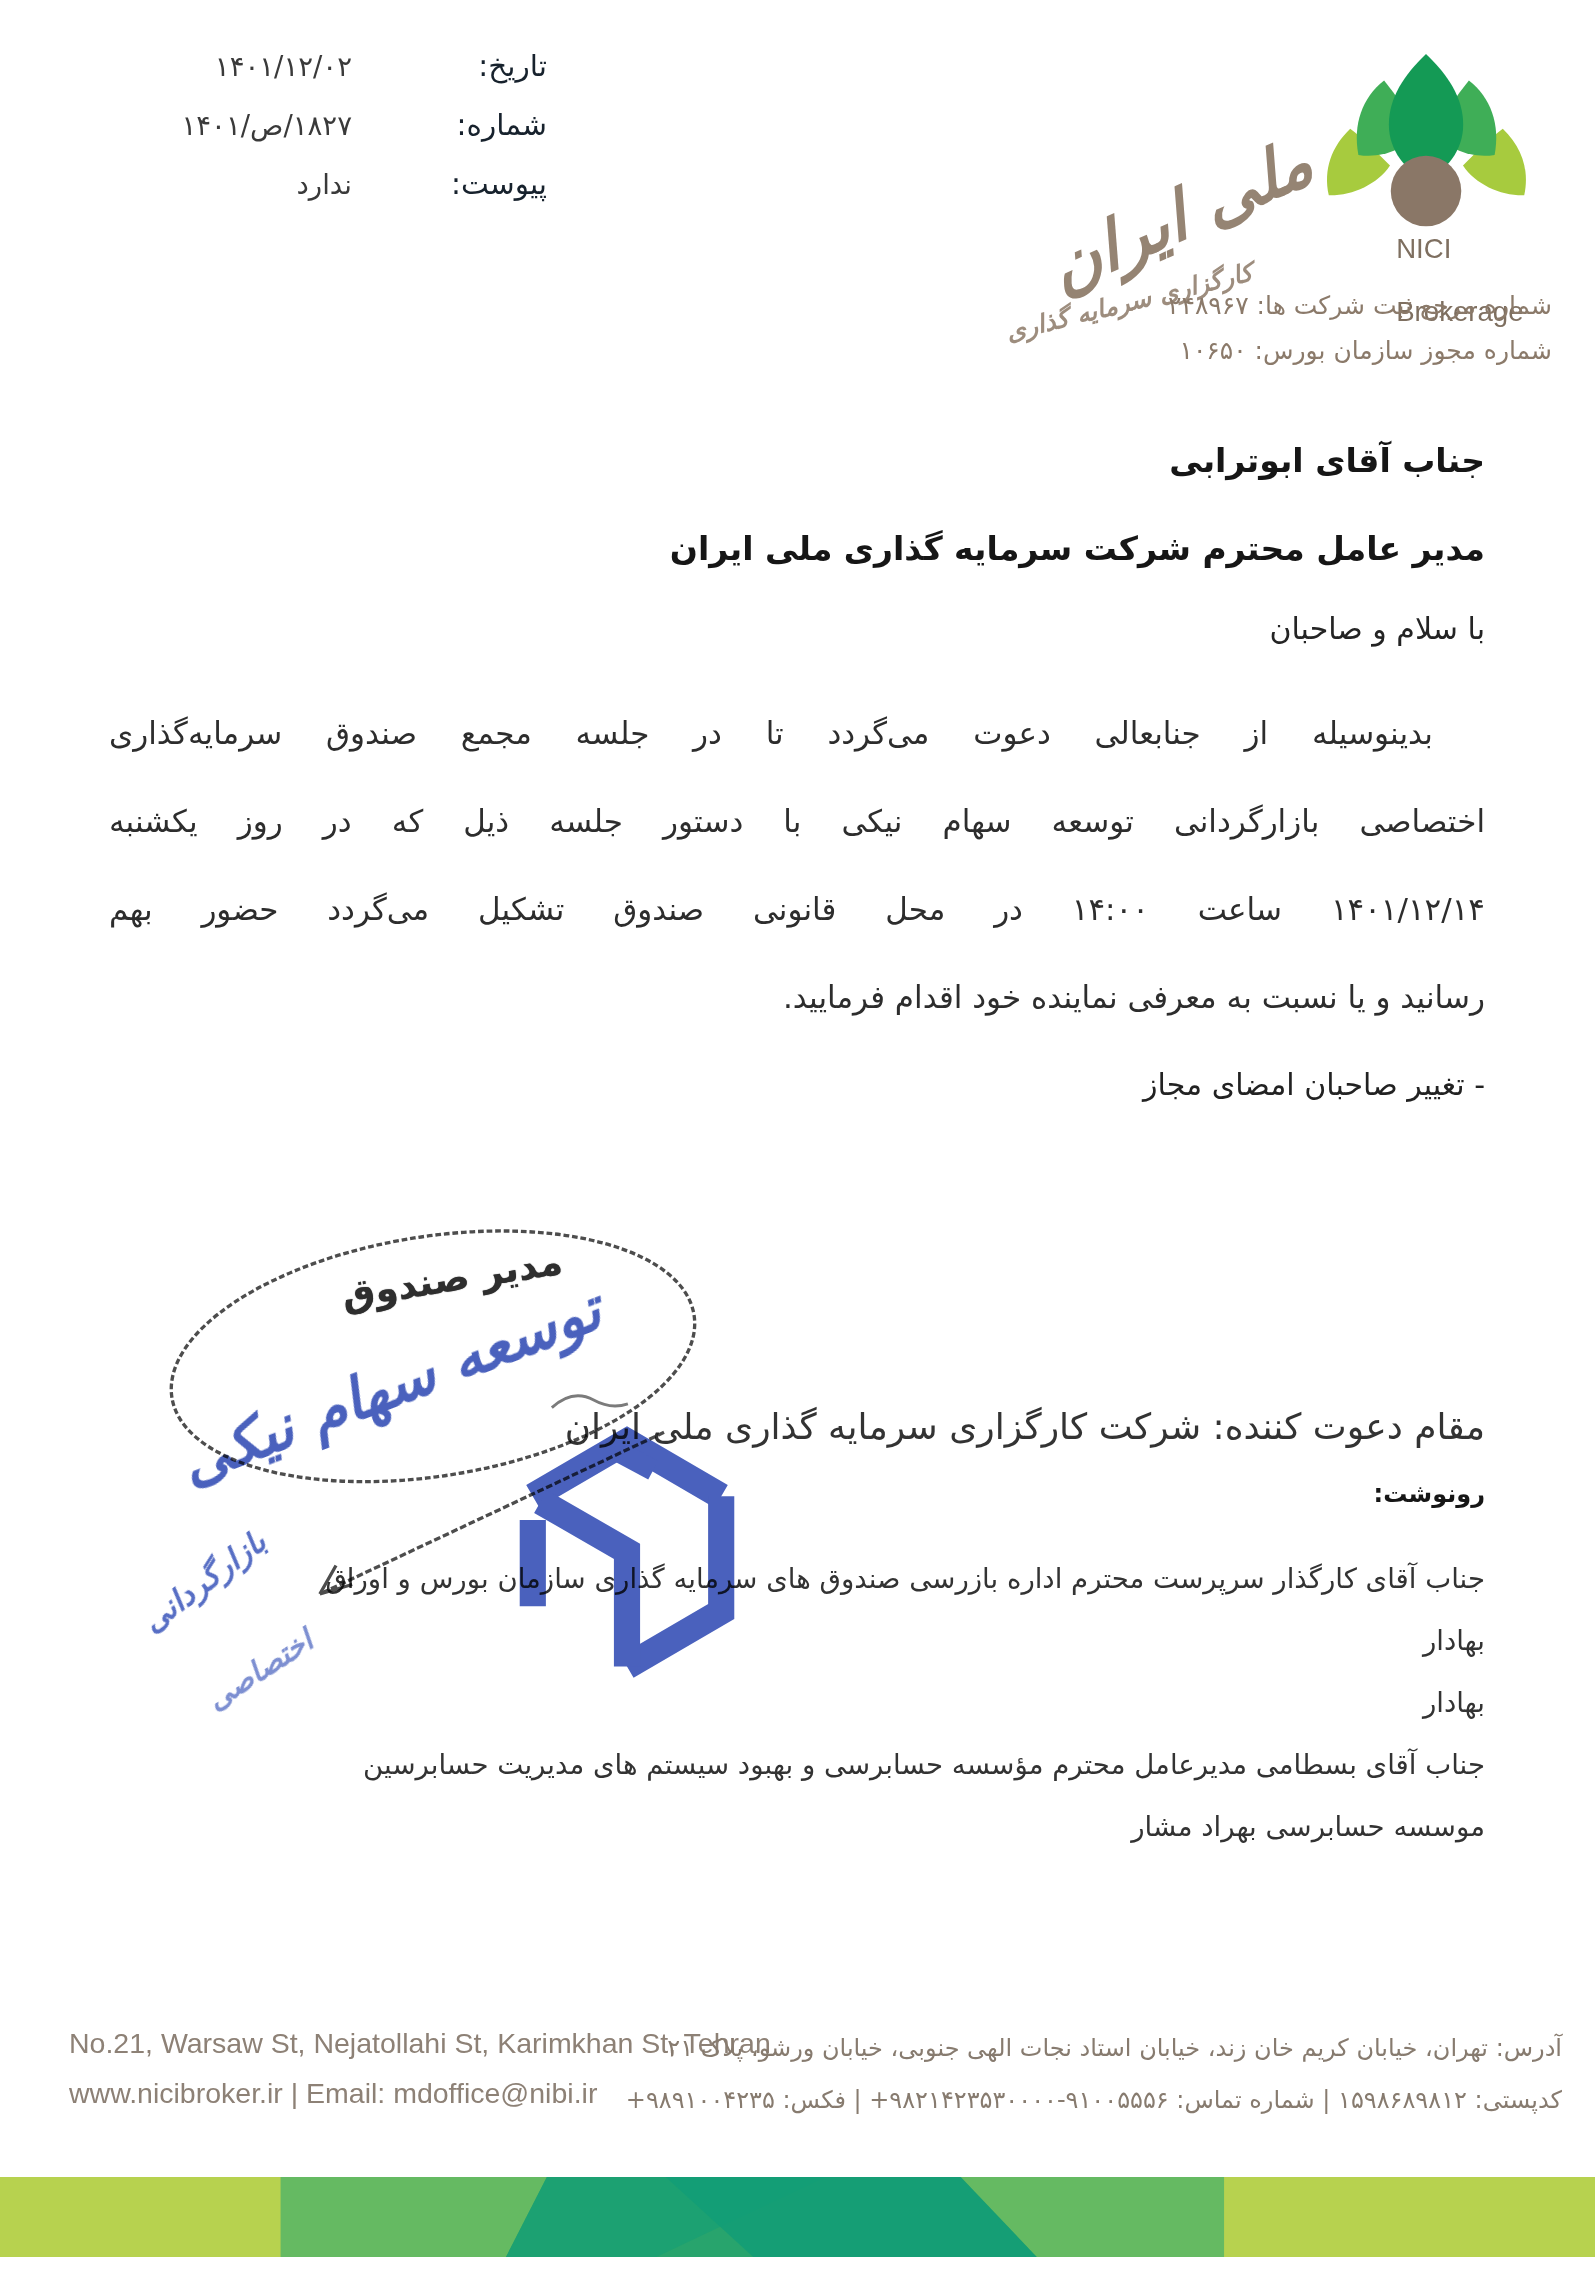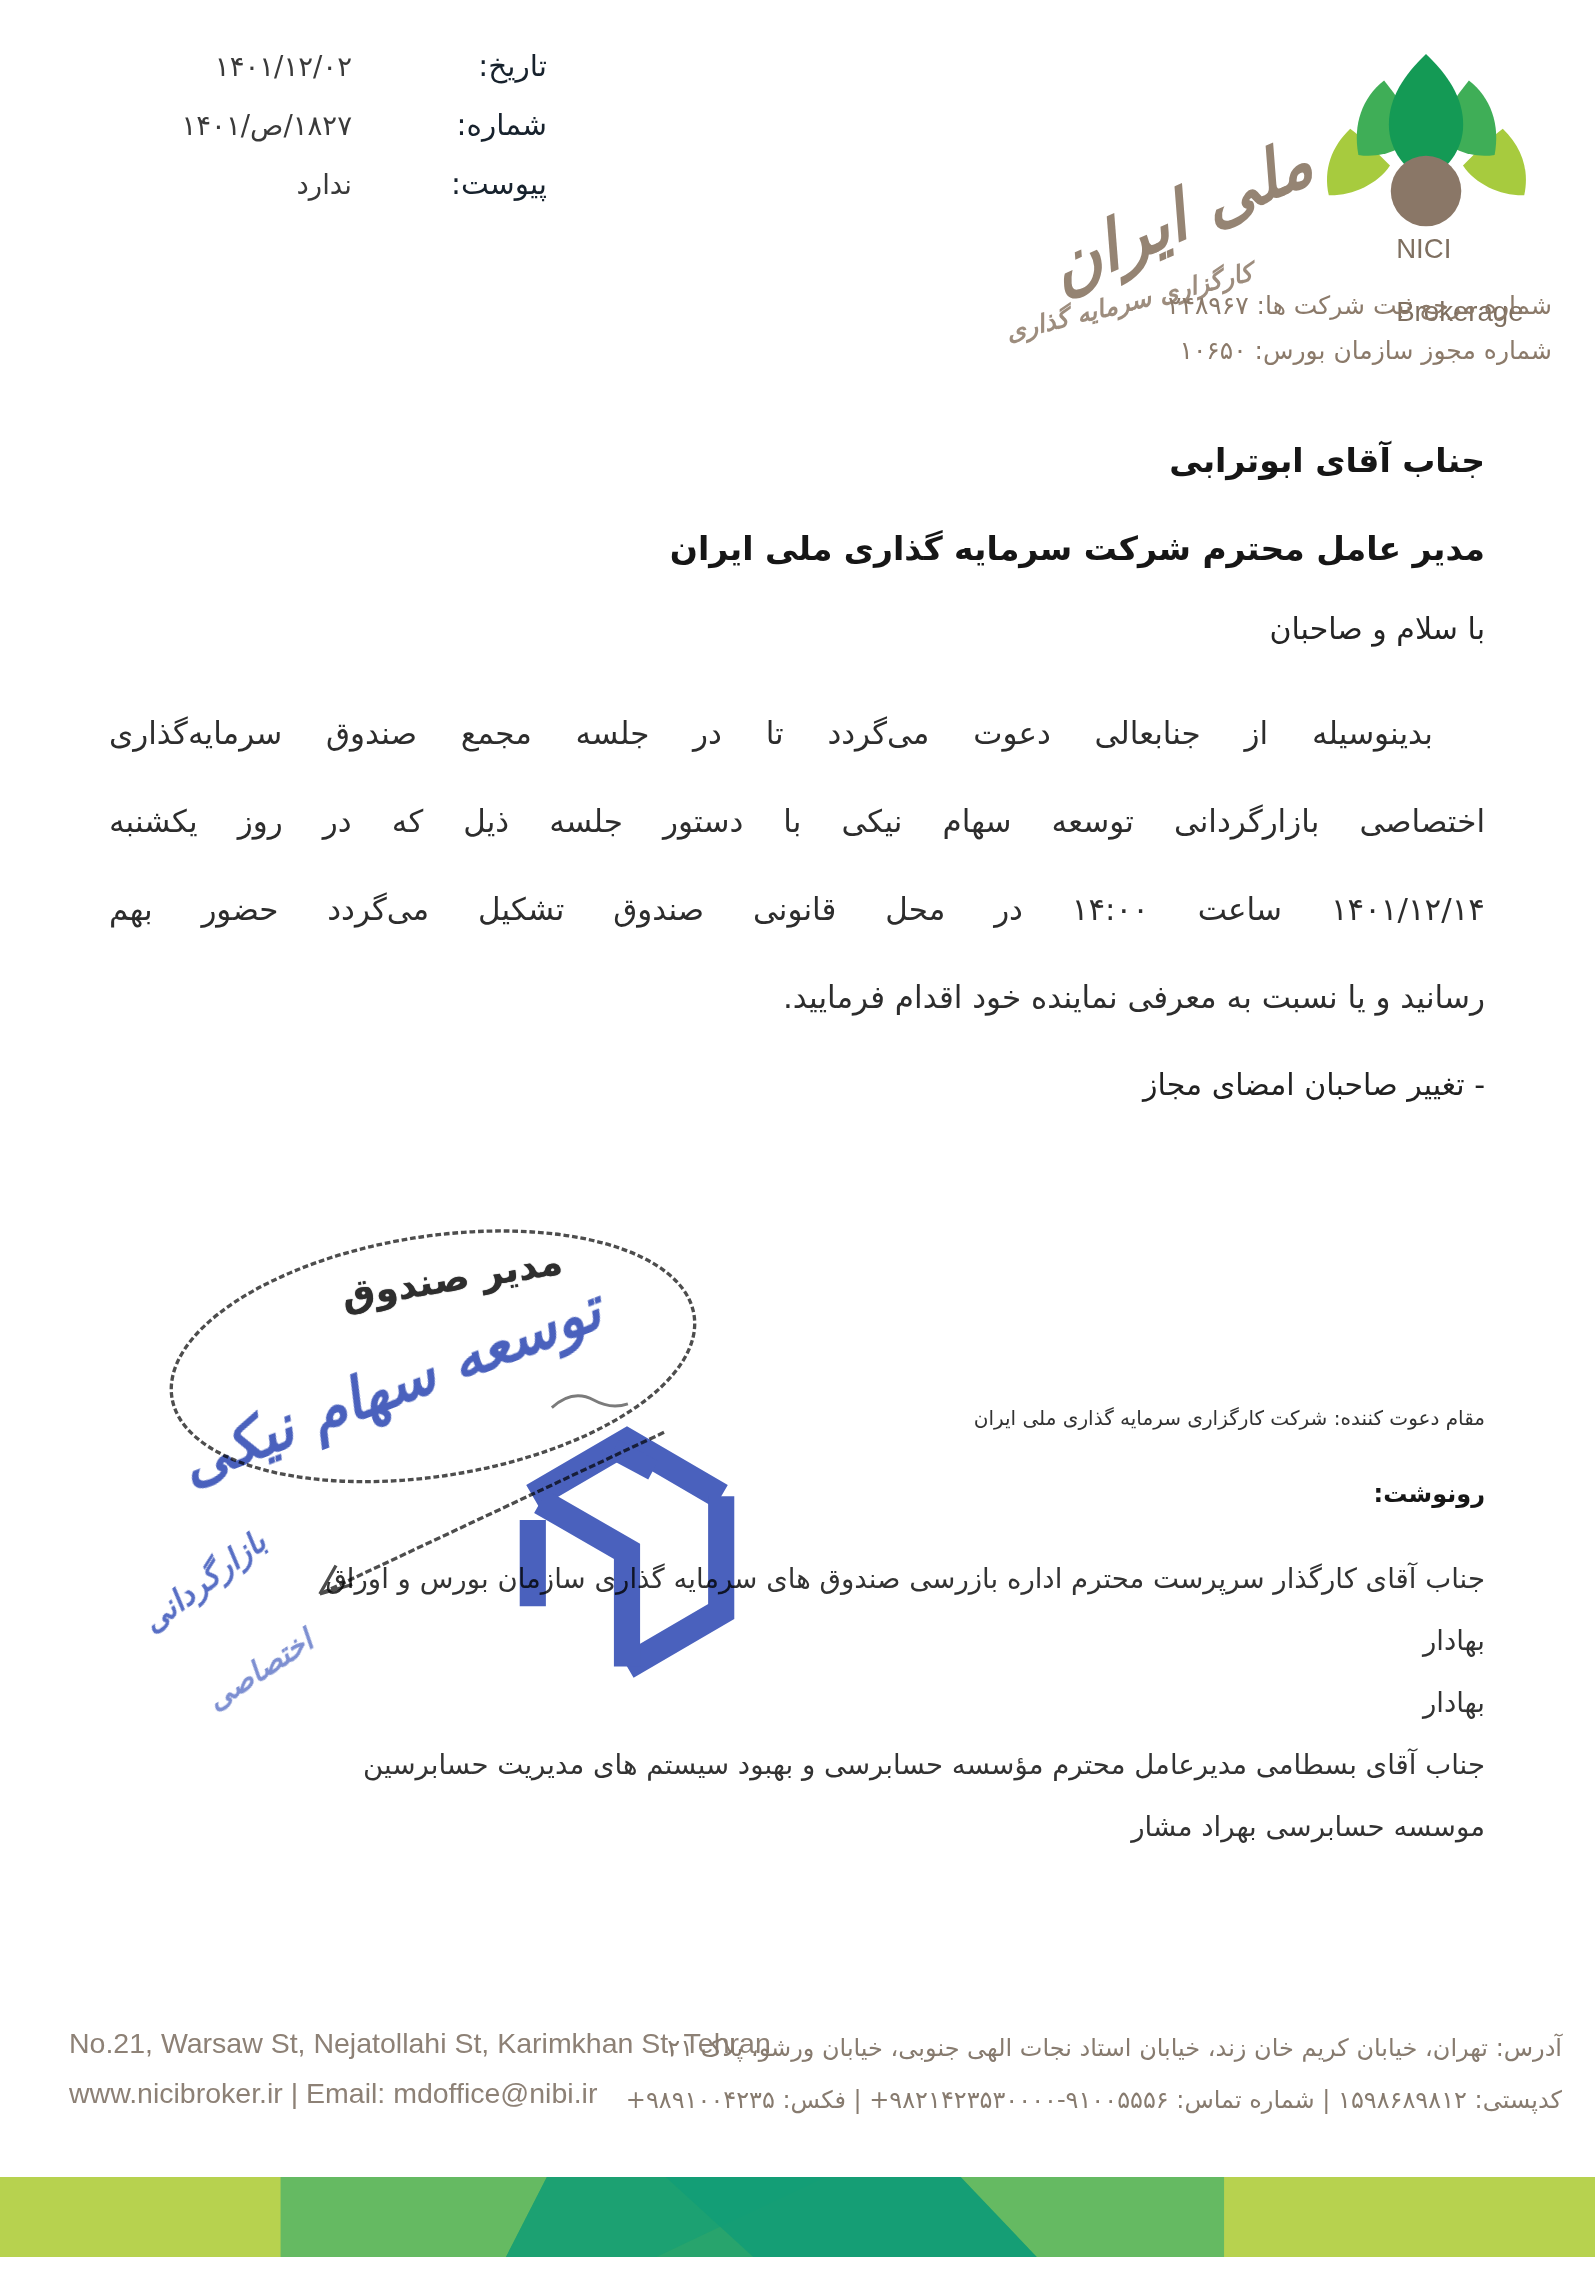--- a/index.html
+++ b/index.html
@@ -44,21 +44,21 @@
 
   
   .addressee{left:109px;top:417px;width:1376px;direction:rtl;text-align:right;
     font-weight:bold;font-size:33px;color:#161616;line-height:88px;}
   .salutation{left:109px;top:611px;width:1376px;direction:rtl;text-align:right;font-size:30px;color:#242424;}
   .bodyp{left:109px;top:715px;width:1376px;direction:rtl;font-size:31px;color:#2d2d2d;}
   .bodyp .line{height:88px;text-align:justify;text-align-last:justify;white-space:nowrap;}
   .bodyp .line.first{text-indent:52px;}
   .bodyp .line.last{text-align:right;text-align-last:right;}
   .agenda{left:109px;top:1067px;width:1376px;direction:rtl;text-align:right;font-size:30px;color:#222;}
-  .inviter{left:109px;top:1406px;width:1376px;direction:rtl;text-align:right;font-size:20px;color:#333;}
+  .inviter{left:109px;top:1406px;width:1376px;direction:rtl;text-align:right;font-size:36px;color:#333;}
   .cc-label{left:109px;top:1480px;width:1376px;direction:rtl;text-align:right;font-weight:bold;font-size:24px;color:#161616;}
   .cc-lines{left:109px;top:1548px;width:1376px;direction:rtl;text-align:right;font-size:27.6px;color:#333;line-height:62px;}
 
   
   .oval-svg{left:143px;top:1206px;mix-blend-mode:multiply;}
   .oval-text{
     left:300px;top:1257px;width:304px;text-align:center;direction:rtl;
     font-weight:bold;font-size:37px;color:#2e2e2e;
     transform:rotate(-9deg);mix-blend-mode:multiply;
     text-shadow:0 0 1px #444;

